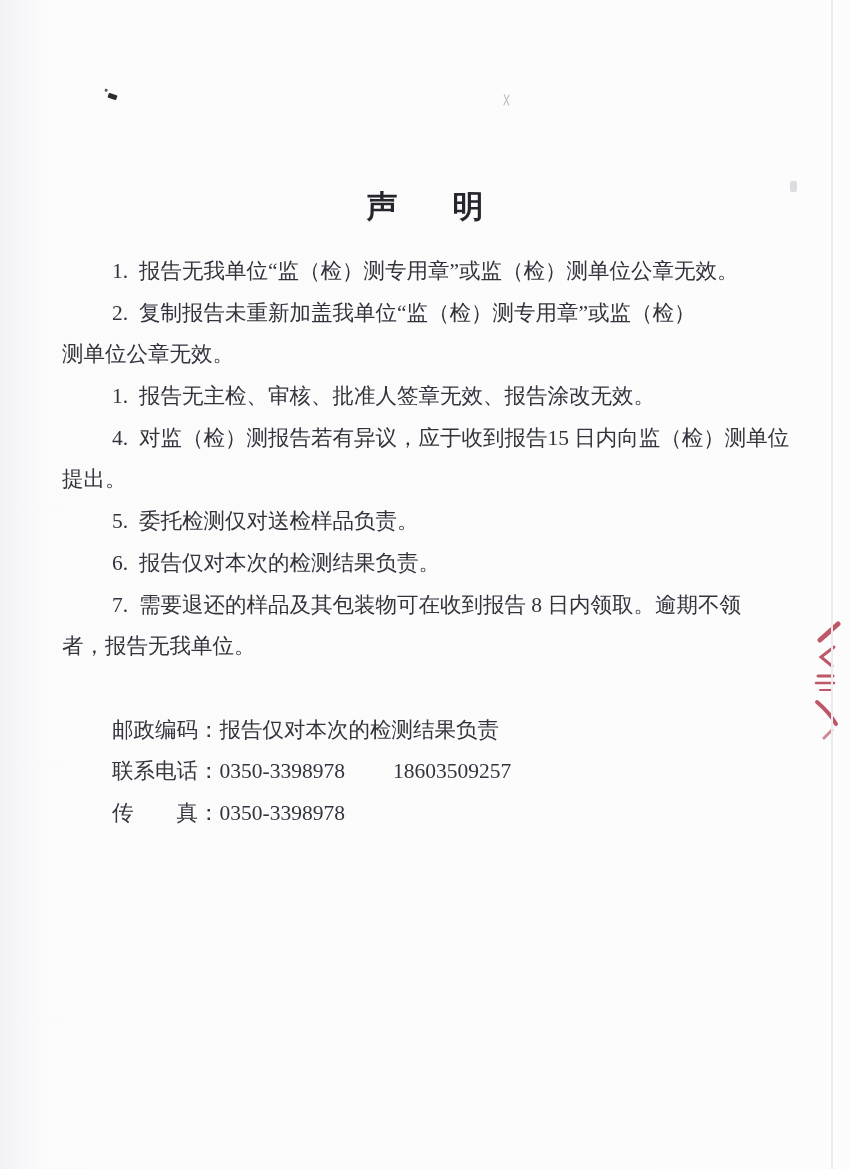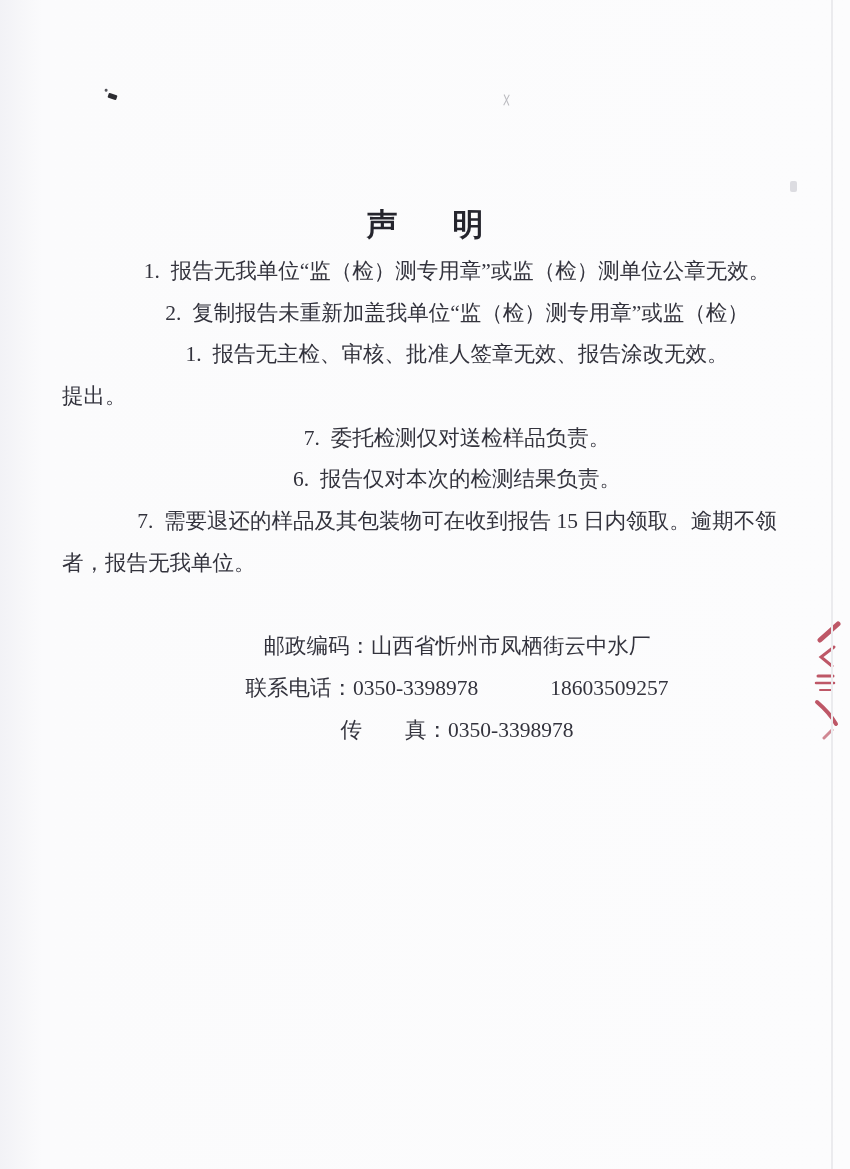--- a/index.html
+++ b/index.html
@@ -6,34 +6,34 @@
   .page{
     position:relative;
     width:850px;height:1169px;
     margin:0 auto;
     background:linear-gradient(90deg,#f2f2f6 0px,#fbfbfc 42px,#fcfcfd 100%);
     font-family:"Liberation Serif","DejaVu Serif",serif;
     color:#33333d;
     overflow:hidden;
   }
   .title{
-    position:absolute;top:204px;left:0;width:100%;
+    position:absolute;top:186px;left:0;width:100%;
     text-align:center;
     font-family:"Liberation Sans","DejaVu Sans",sans-serif;
     font-weight:700;font-size:31px;letter-spacing:12px;text-indent:12px;
     color:#25252d;
   }
   .body-block{
     position:absolute;left:62px;top:251px;width:740px;
     font-size:21.5px;line-height:41.7px;
   }
   .line{height:41.7px;white-space:pre;}
-  .indent{padding-left:50px;text-align:center;}
+  .indent{padding-left:50px;}
   .spacer{height:41.7px;}
-  .second-phone{margin-left:72px;}
+  .second-phone{margin-left:48px;}
   
   .edge-line{
     position:absolute;left:831px;top:0;width:2px;height:1169px;
     background:#ebebee;
   }
   
   .stamp{
     position:absolute;left:804px;top:620px;width:42px;height:122px;
     opacity:.85;
   }
@@ -60,30 +60,32 @@
 </head>
 <body>
 
 <div class="page">
 
   <div class="title">声　明</div>
 
   <div class="body-block">
     <div class="line indent">1.  报告无我单位“监（检）测专用章”或监（检）测单位公章无效。</div>
     <div class="line indent">2.  复制报告未重新加盖我单位“监（检）测专用章”或监（检）</div>
+    <div class="line">测单位公章无效。</div>
     <div class="line indent">1.  报告无主检、审核、批准人签章无效、报告涂改无效。</div>
+    <div class="line indent">4.  对监（检）测报告若有异议，应于收到报告15 日内向监（检）测单位</div>
     <div class="line">提出。</div>
-    <div class="line indent">7.  委托检测仅对送检样品负责。</div>
+    <div class="line indent">5.  委托检测仅对送检样品负责。</div>
     <div class="line indent">6.  报告仅对本次的检测结果负责。</div>
-    <div class="line indent">7.  需要退还的样品及其包装物可在收到报告 15 日内领取。逾期不领</div>
+    <div class="line indent">7.  需要退还的样品及其包装物可在收到报告 8 日内领取。逾期不领</div>
     <div class="line">者，报告无我单位。</div>
 
     <div class="spacer"></div>
 
-    <div class="line indent"><span>邮政编码：</span><span>山西省忻州市凤栖街云中水厂</span></div>
+    <div class="line indent"><span>邮政编码：</span><span>报告仅对本次的检测结果负责</span></div>
     <div class="line indent"><span>联系电话：</span><span>0350-3398978</span><span class="second-phone">18603509257</span></div>
     <div class="line indent"><span>传　　真：</span><span>0350-3398978</span></div>
   </div>
 
   <svg class="stamp" viewBox="0 0 42 122" xmlns="http://www.w3.org/2000/svg">
     <g stroke="#b43b4d" fill="none" stroke-linecap="round">
       <path d="M34 4 L16 20" stroke-width="5"></path>
       <path d="M30 27 L17 37 L28 46" stroke-width="3"></path>
       <path d="M14 56 h15" stroke-width="3"></path>
       <path d="M12 63 h18" stroke-width="2.5"></path>

